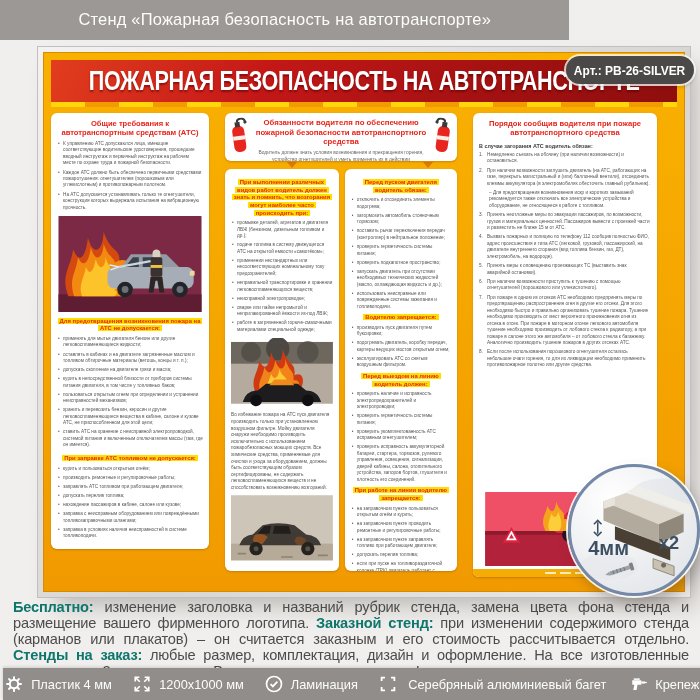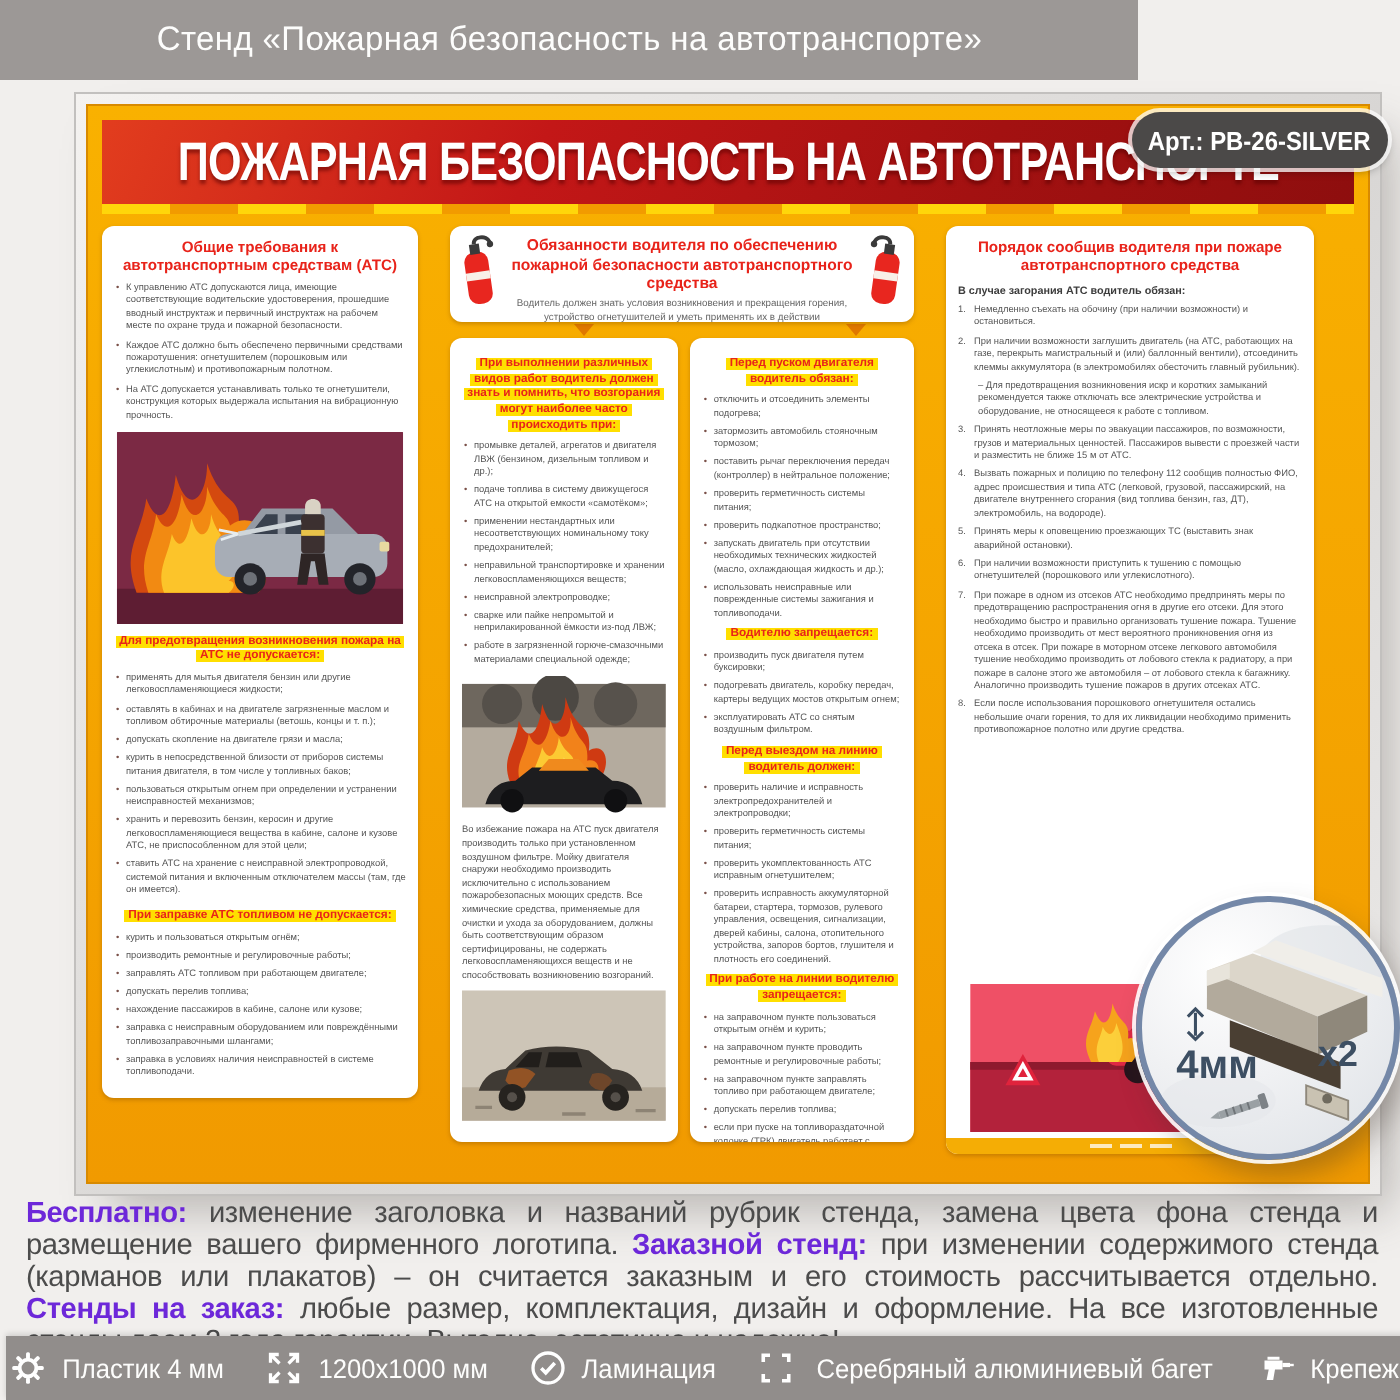--- a/index.html
+++ b/index.html
@@ -68,30 +68,30 @@
                 align-items:center; justify-content:center; }
   .brandstrip i { display:block; width:11px; height:2px; background:rgba(255,255,255,.75); }
 
   
   .pill { position:absolute; left:566px; top:56px; width:128px; height:28px; background:#4b4948;
           border-radius:14px; display:flex; align-items:center; justify-content:center; z-index:30;
           box-shadow:0 0 0 2px rgba(255,255,255,.75), 0 2px 4px rgba(0,0,0,.3); }
   .pill span { color:#fff; font-weight:bold; font-size:13px; white-space:nowrap; transform:scaleX(.92); }
 
   
-  .ring { position:absolute; left:568px; top:448px; width:132px; height:132px; border-radius:50%;
+  .ring { position:absolute; left:568px; top:464px; width:132px; height:132px; border-radius:50%;
           background:radial-gradient(circle at 32% 26%, #ffffff 0%, #f0f1f3 45%, #dde1e6 100%);
           border:3px solid #7488a8; z-index:40;
           box-shadow:0 0 0 2px rgba(255,255,255,.9), 5px 8px 14px rgba(60,50,40,.35); overflow:hidden; }
   .ring svg { width:100%; height:100%; display:block; }
 
   
   .descr { position:absolute; left:13px; top:599px; width:676px; font-size:14.6px; line-height:16px;
            color:#4c4c4c; text-align:justify; letter-spacing:-.2px; }
-  .descr b { color:#6d28d9; }
+  .descr b { color:#0f766e; }
 
   
   .footer { position:absolute; left:3px; top:668px; width:700px; height:32px; background:#918d8b;
             display:flex; align-items:center; justify-content:center; gap:19px;
             box-shadow:0 -1px 3px rgba(0,0,0,.15); }
   .fitem { display:flex; align-items:center; gap:6px; }
   .fitem svg { width:18px; height:18px; display:block; }
   .fitem span { color:#fdfdfc; font-size:13.5px; white-space:nowrap; transform:scaleX(.95); }
 </style>
 </head>

